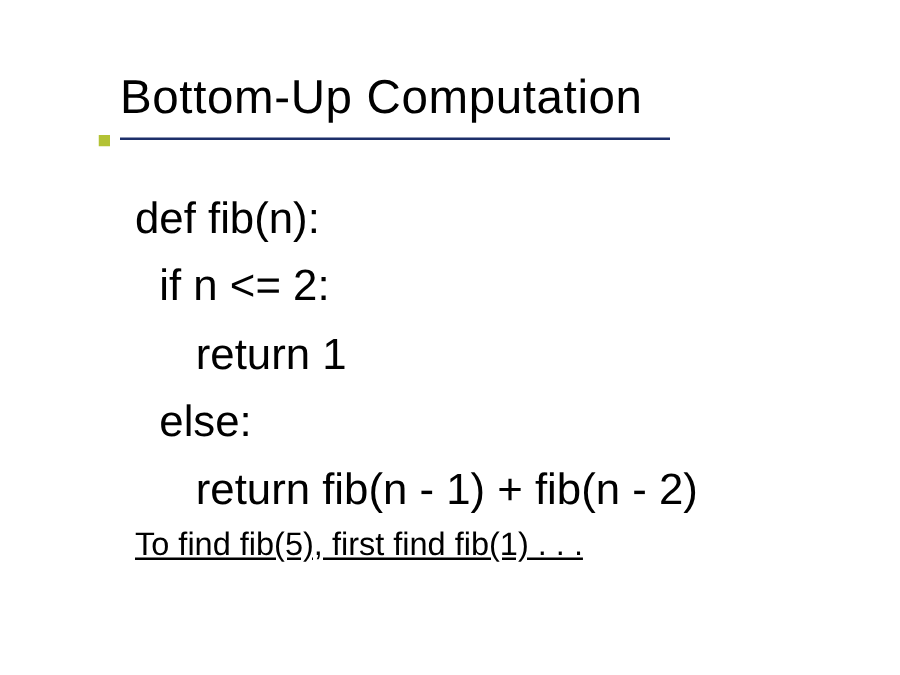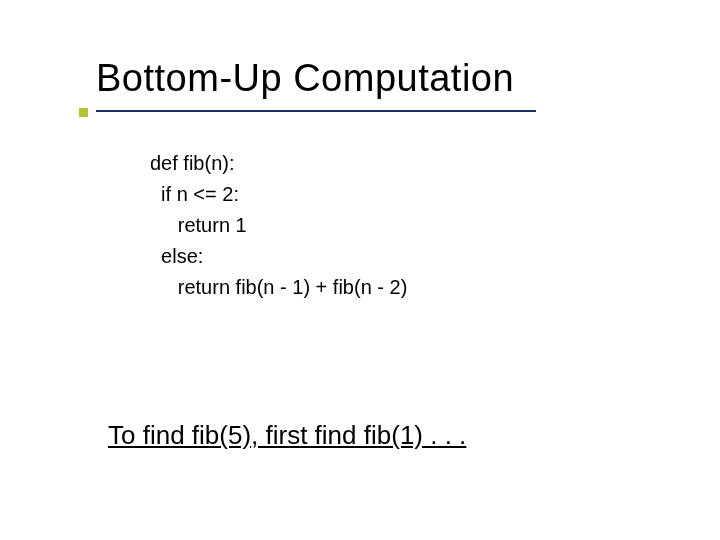--- a/index.html
+++ b/index.html
@@ -43,26 +43,25 @@
     left: 79px;
     top: 108px;
     width: 9px;
     height: 9px;
     background: #b3c235;
   }
   .code-block {
     position: absolute;
     left: 108px;
     top: 148px;
-    font-size: 20px;
+    font-size: 35px;
     line-height: 1.55;
     color: #000000;
     font-family: Verdana, Geneva, sans-serif;
     white-space: pre;
-    margin-left: 42px;
   }
   .bottom-line {
     position: absolute;
     left: 108px;
     top: 420px;
     font-size: 26px;
     color: #000000;
     font-family: Verdana, Geneva, sans-serif;
     text-decoration: underline;
   }

